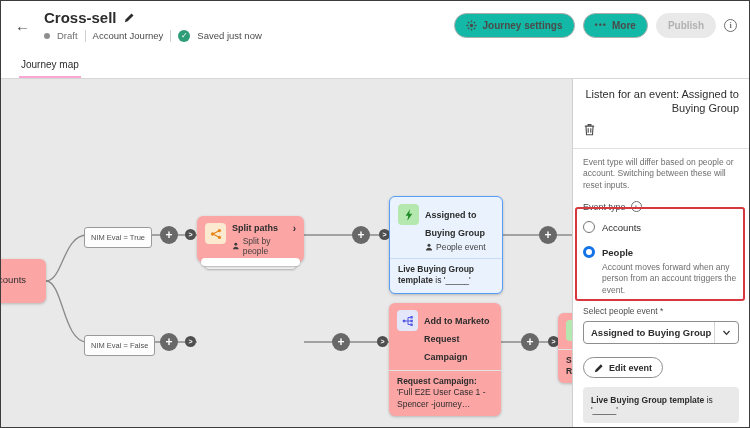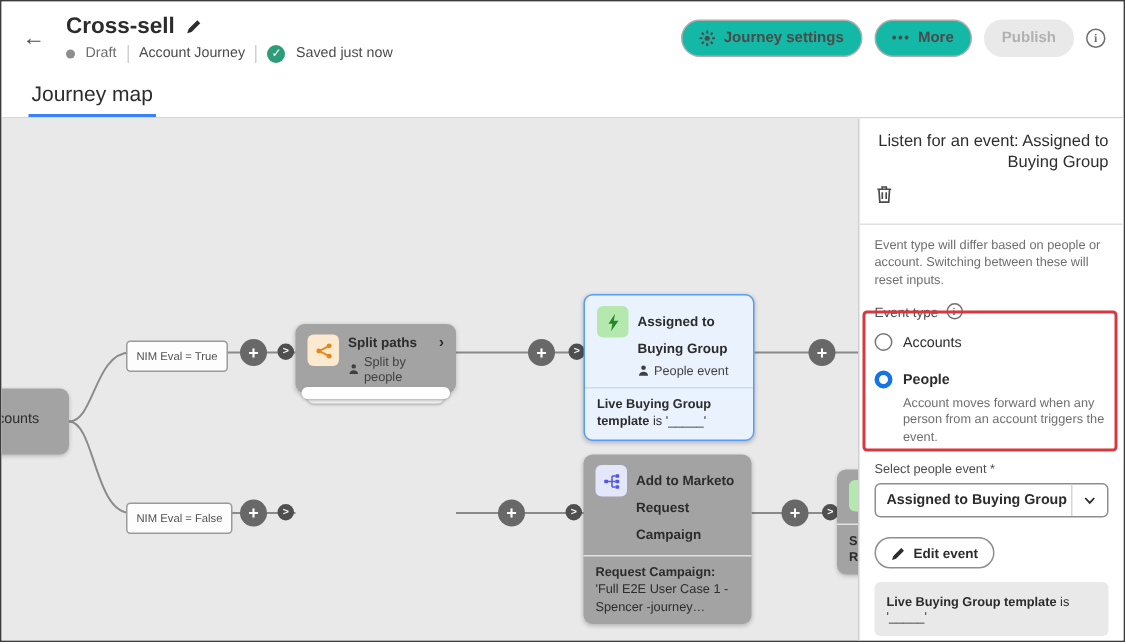--- a/index.html
+++ b/index.html
@@ -20,29 +20,29 @@
   .vdiv { width:1px; height:12px; background:#d0d0d0; }
   .check-badge { width:12px; height:12px; border-radius:50%; background:#2d9d78; color:#fff; font-size:8px; display:inline-flex; align-items:center; justify-content:center; line-height:1; }
   .hdr-right { display:flex; align-items:center; gap:8px; }
   .pill-btn { display:inline-flex; align-items:center; gap:5px; height:25px; padding:0 11px; border:1.5px solid #aeaeae; border-radius:13px; background:#14b8a6; font-size:10px; font-weight:bold; color:#4b4b4b; cursor:pointer; }
   .pill-btn .dots { font-size:9px; letter-spacing:1px; color:#4b4b4b; }
   .pill-btn.disabled { background:#e9e9e9; border-color:#e9e9e9; color:#b1b1b1; cursor:default; }
   .info-circle { width:13px; height:13px; border:1.2px solid #6e6e6e; border-radius:50%; color:#6e6e6e; font-size:8px; font-weight:bold; display:inline-flex; align-items:center; justify-content:center; font-family:"Liberation Serif",serif; }
 
   
   .tabbar { position:absolute; top:48px; left:0; right:0; height:30px; background:#fff; border-bottom:1px solid #d6d6d6; padding-left:18px; display:flex; align-items:flex-end; }
-  .tab { font-size:14px; color:#2c2c2c; padding:0 2px 6px 2px; border-bottom:2px solid #3b82f6; cursor:pointer;margin-top:12px; }
+  .tab { font-size:10px; color:#2c2c2c; padding:0 2px 6px 2px; border-bottom:2px solid #f9a8d4; cursor:pointer;margin-top:12px; }
 
   
   .canvas { position:absolute; top:78px; left:0; right:0; bottom:0; background:#e9e9e9; overflow:hidden; }
   .edges { position:absolute; top:0; left:0; }
   .pill { position:absolute; background:#fdfdfd; border:1px solid #9a9a9a; border-radius:3px; font-size:7.5px; color:#505050; padding:5px 6px; white-space:nowrap; z-index:2; }
   .plus { position:absolute; width:18px; height:18px; border-radius:50%; background:#686868; color:#fff; font-size:12px; display:flex; align-items:center; justify-content:center; line-height:1; z-index:3; cursor:pointer; font-weight:bold; }
   .arrowc { position:absolute; width:11px; height:11px; border-radius:50%; background:#4f4f4f; color:#fff; font-size:7px; font-weight:bold; display:flex; align-items:center; justify-content:center; line-height:1; z-index:3; }
-  .node { position:absolute; background:#a3a3a3; border-radius:6px; box-shadow:0 1px 3px rgba(0,0,0,.22); padding:7px 8px 6px 8px; z-index:4; cursor:pointer; }
+  .node { position:absolute; background:#fca5a5; border-radius:6px; box-shadow:0 1px 3px rgba(0,0,0,.22); padding:7px 8px 6px 8px; z-index:4; cursor:pointer; }
   .node .nrow { display:flex; gap:6px; align-items:flex-start; }
   .icon-sq { width:21px; height:21px; border-radius:4px; flex:0 0 auto; display:flex; align-items:center; justify-content:center; }
   .icon-orange { background:#fbe9d0; }
   .icon-green { background:#b5e8ae; }
   .icon-blue { background:#e4e6f9; }
   .ntitle { font-size:9px; font-weight:bold; color:#2c2c2c; line-height:1.25; }
   .nsub { display:flex; align-items:center; gap:3px; font-size:8.5px; color:#3f3f3f; margin-top:2px; }
   .ndivider { border:none; border-top:1px solid #e1e1e1; margin:6px -8px 5px -8px; }
   .ndetail { font-size:8.5px; color:#2c2c2c; line-height:1.35; }
   .chev-r { margin-left:auto; font-size:10px; font-weight:bold; color:#2c2c2c; }

